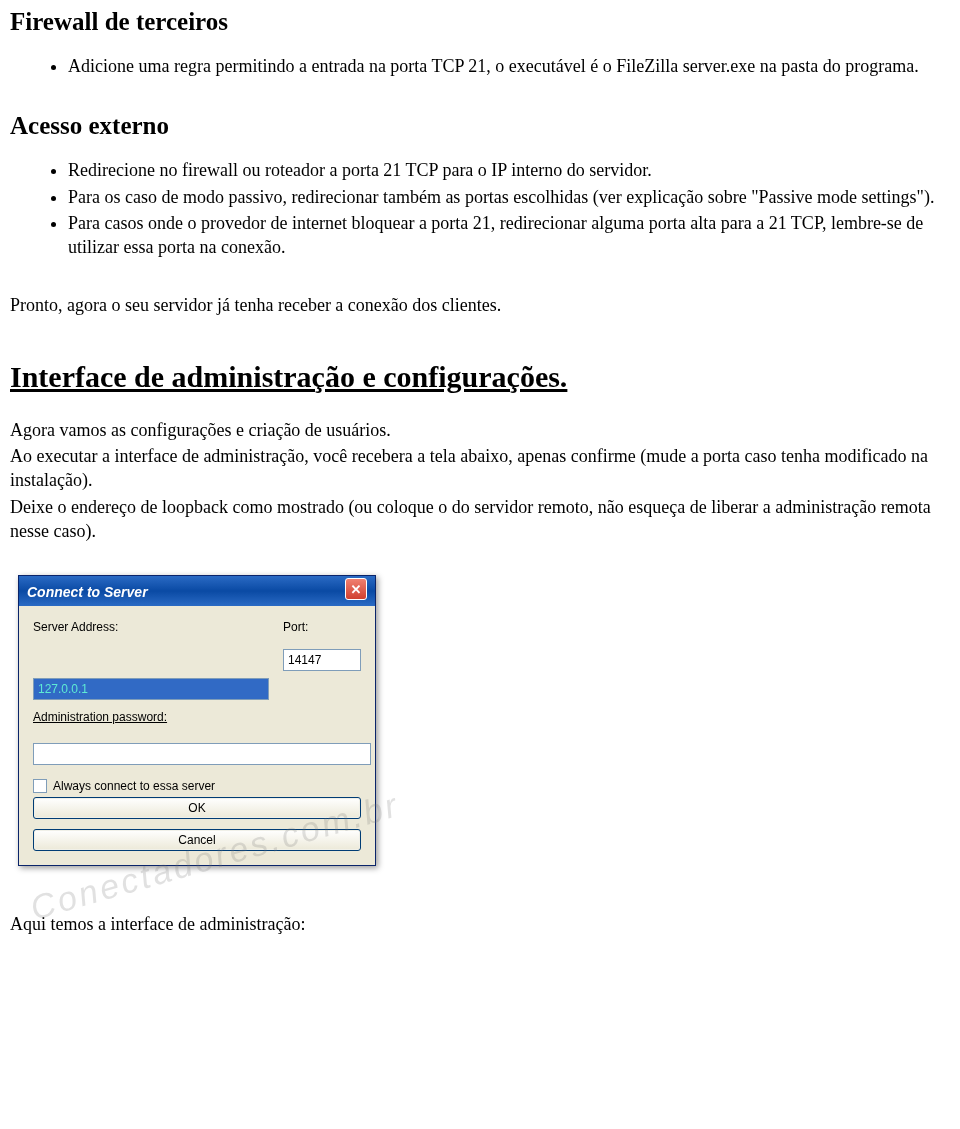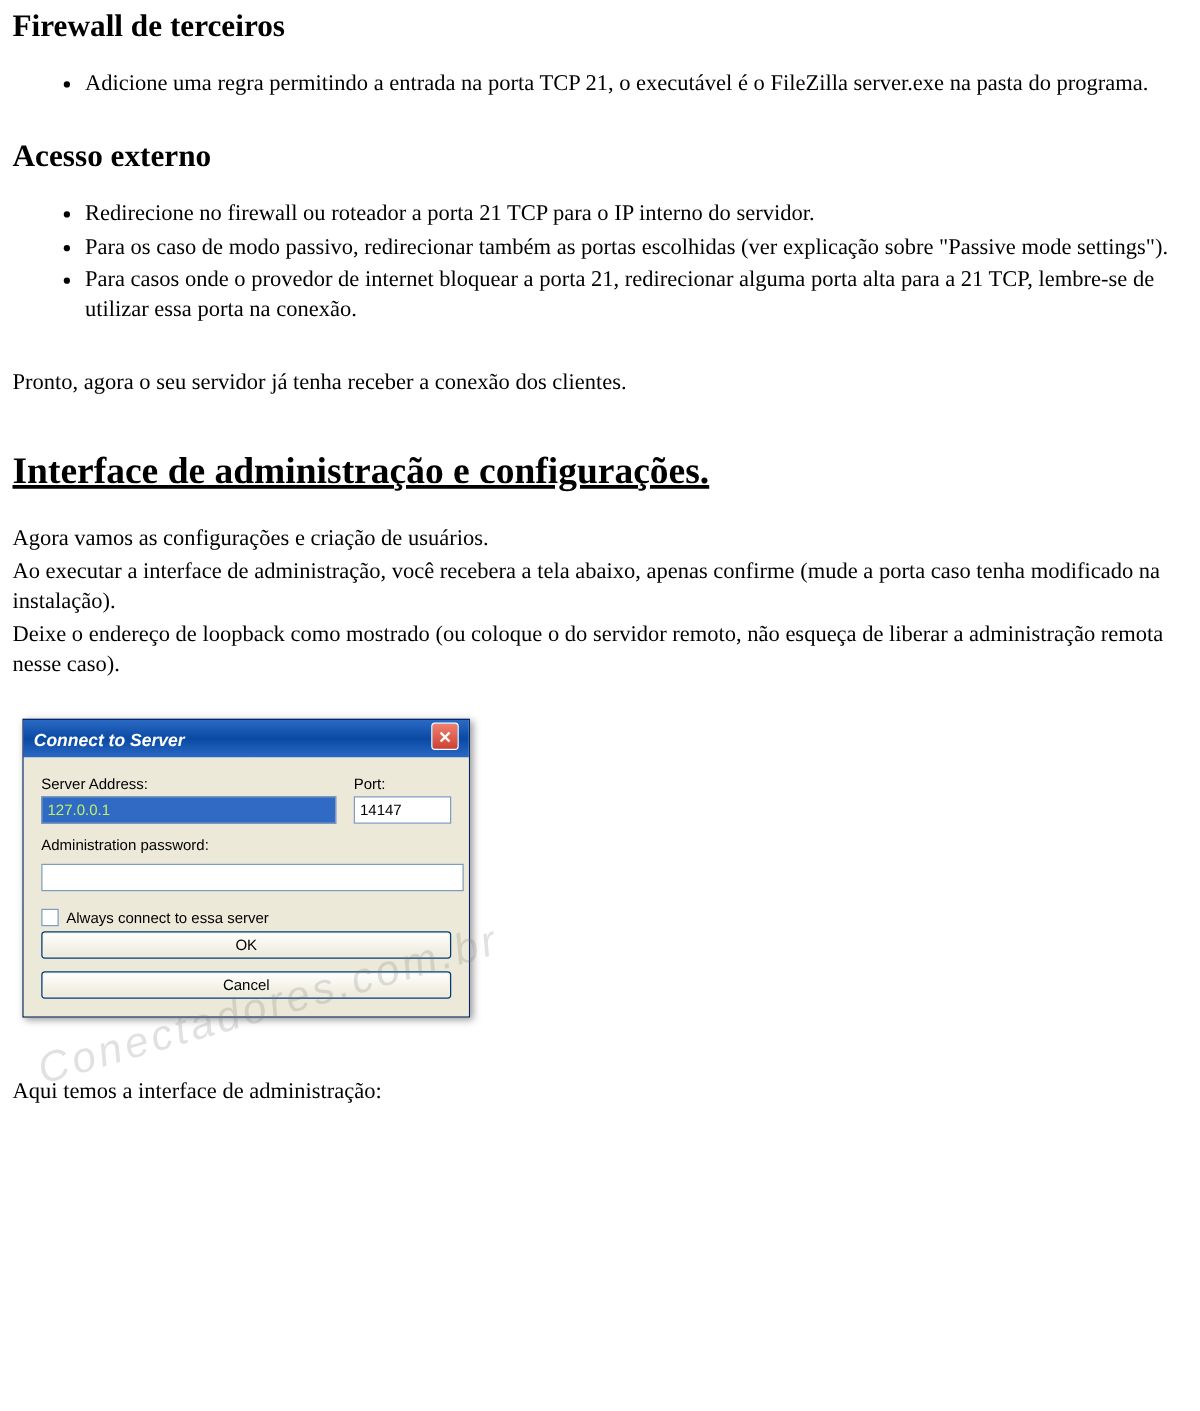--- a/index.html
+++ b/index.html
@@ -91,44 +91,47 @@
     background: #ece9d8;
   }
   .field-row {
     display: flex;
     gap: 14px;
     margin-bottom: 6px;
   }
   .field-col {
     display: flex;
     flex-direction: column;
+    gap: 12px;
   }
   .field-col.addr { flex: 1; }
   .field-col.port { width: 78px; }
   .field-label {
     color: #000;
     margin-bottom: 3px;
     font-size: 12px;
   }
   .text-input {
     border: 1px solid #7f9db9;
     background: #fff;
     padding: 2px 4px;
     font-size: 12px;
     font-family: Tahoma, Arial, sans-serif;
     height: 16px;
   }
   .text-input.sel {
     background: #316ac5;
-    color: #bef264;
+    color: #5eead4;
+    margin-top: 29px;
   }
   .admin-label {
     margin-top: 10px;
-    margin-bottom: 8px;
-    font-size: 12px;
+    margin-bottom: 19px;
+    font-size: 12px;
+    text-decoration: underline;
   }
   .checkbox-row {
     display: flex;
     align-items: center;
     gap: 6px;
     margin-top: 14px;
     font-size: 12px;
   }
   .checkbox {
     width: 12px;

